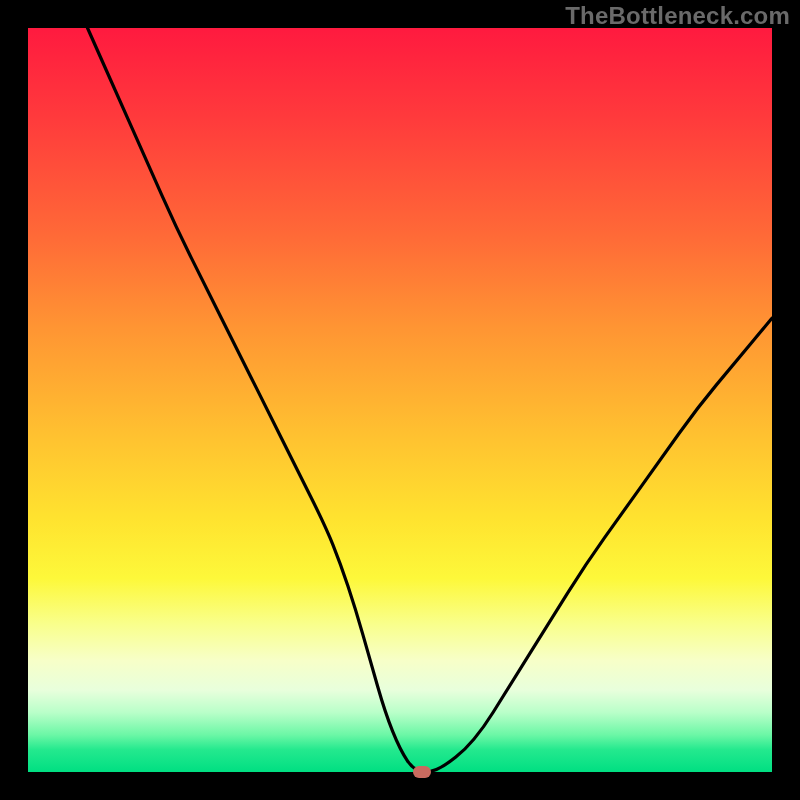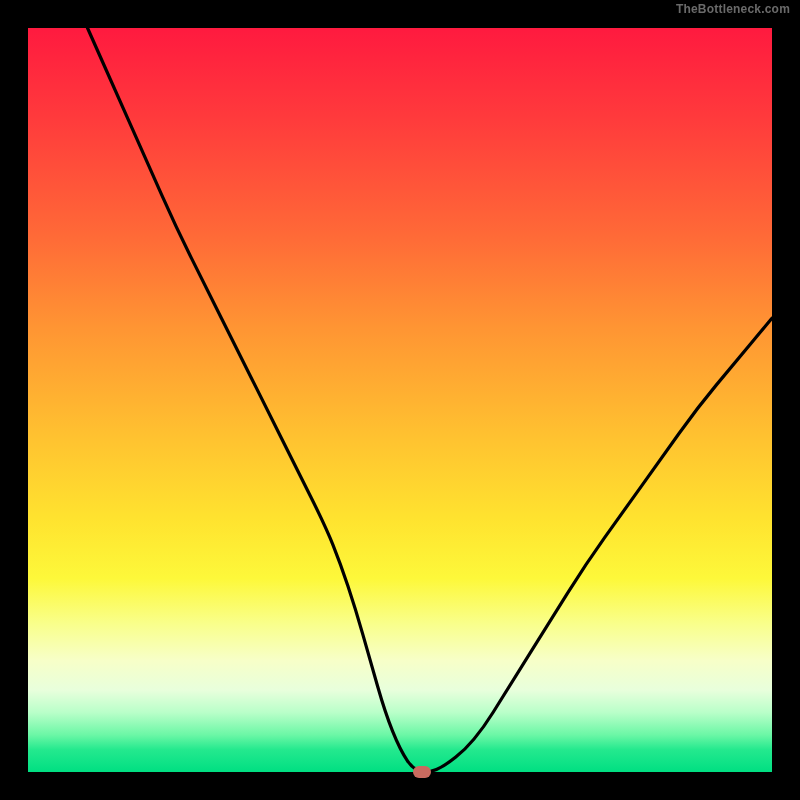--- a/index.html
+++ b/index.html
@@ -15,21 +15,21 @@
     position: relative;
     width: 800px;
     height: 800px;
     background: #000;
   }
   .watermark {
     position: absolute;
     top: 2px;
     right: 10px;
     color: #6a6a6a;
-    font-size: 12px;
+    font-size: 24px;
     font-weight: 600;
     letter-spacing: 0.2px;
     z-index: 50;
   }
   .plot-area {
     position: absolute;
     left: 28px;
     top: 28px;
     width: 744px;
     height: 744px;

